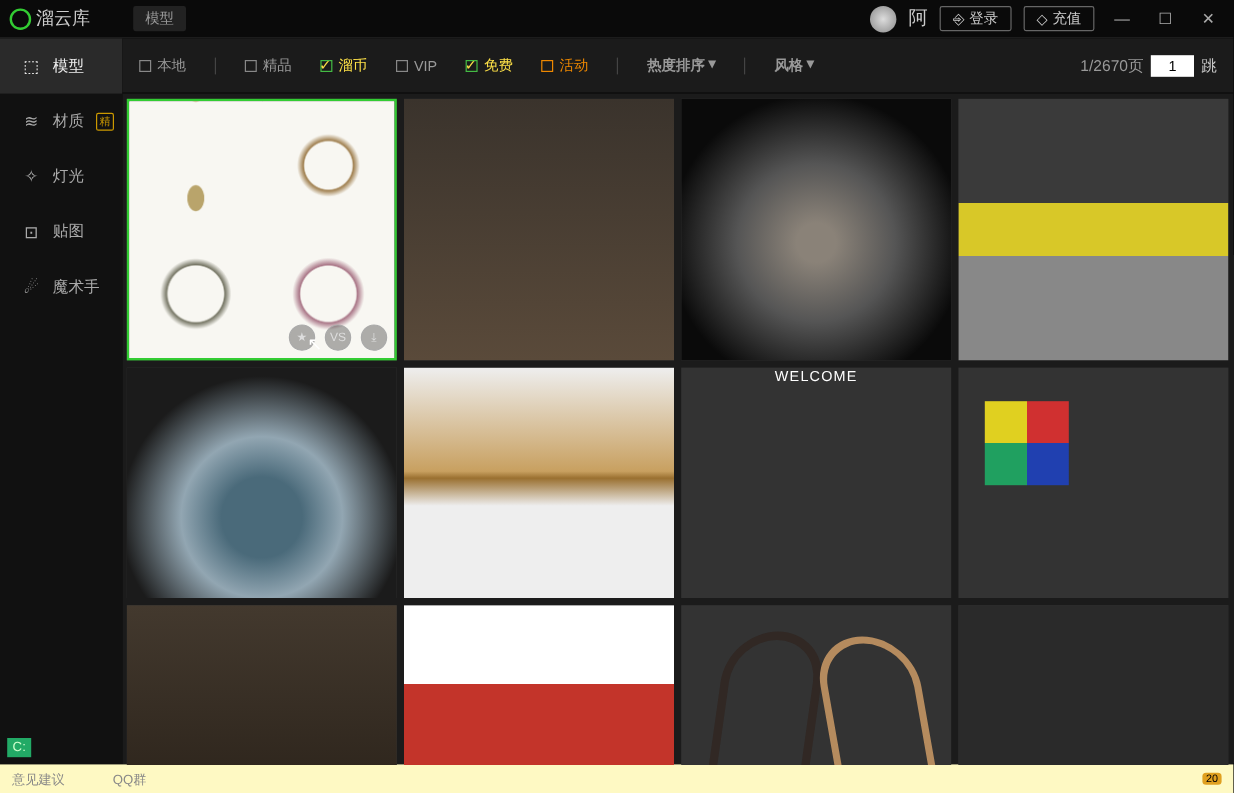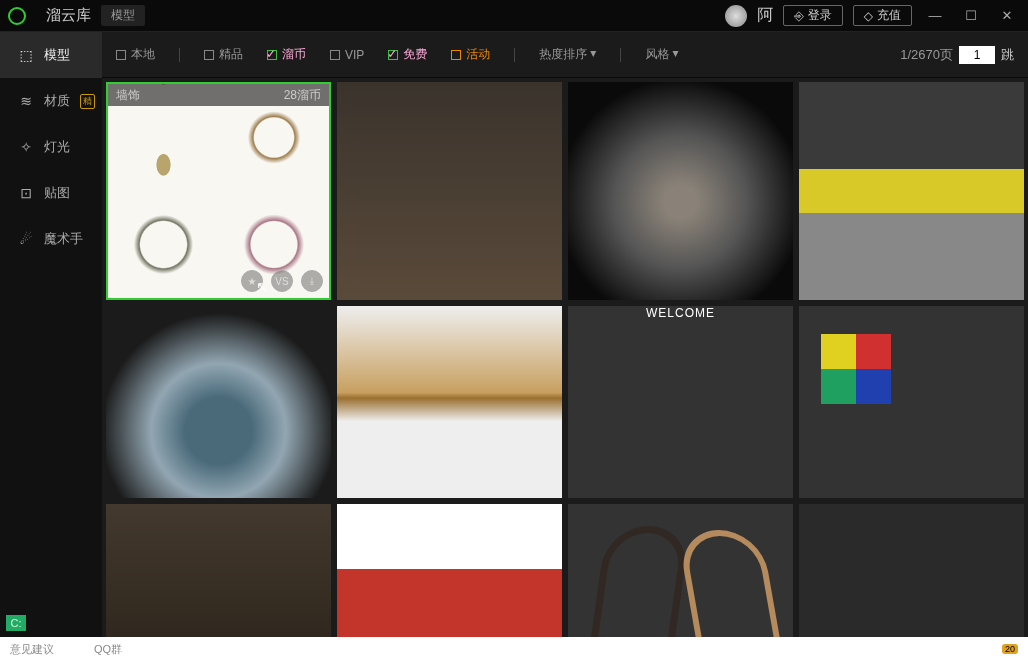--- a/index.html
+++ b/index.html
@@ -1,20 +1,20 @@
 <!DOCTYPE html>
 <html><head>
   <meta charset="utf-8">
   <style>
     * { margin: 0; padding: 0; box-sizing: border-box; font-family: "Microsoft YaHei", sans-serif; }
     body { width: 1028px; height: 661px; background: #000; color: #ccc; overflow: hidden; position: relative; }
     
     
     .header { height: 32px; background: #0a0a0a; display: flex; align-items: center; padding: 0 8px; border-bottom: 1px solid #222; }
-    .logo { display: flex; align-items: center; gap: 20px; margin-right: 10px; }
+    .logo { display: flex; align-items: center; gap: 4px; margin-right: 36px; }
     .logo-icon { width: 18px; height: 18px; border: 2px solid #3c3; border-radius: 50%; }
     .logo-text { color: #ccc; font-size: 15px; }
     .mode-box { background: #222; color: #999; font-size: 12px; padding: 2px 10px; border-radius: 2px; margin-right: 6px; }
     .search { background: #222; height: 22px; width: 190px; display: flex; align-items: center; padding: 0 8px; border-radius: 2px; }
     .search input { background: transparent; border: none; outline: none; color: #888; font-size: 11px; flex: 1; }
     .search-icon { color: #888; }
     .header-spacer { flex: 1; }
     .header-right { display: flex; align-items: center; gap: 10px; }
     .avatar { width: 22px; height: 22px; border-radius: 50%; background: radial-gradient(circle, #ddd, #888); }
     .btn-outline { border: 1px solid #666; color: #ccc; font-size: 12px; padding: 1px 10px; background: transparent; display: flex; align-items: center; gap: 4px; border-radius: 2px; }
@@ -26,25 +26,25 @@
     .nav-item.active { background: #2a2a2a; color: #eee; }
     .nav-icon { width: 16px; height: 16px; display: flex; align-items: center; justify-content: center; font-size: 14px; }
     .nav-badge { border: 1px solid #c90; color: #c90; font-size: 9px; padding: 0 2px; border-radius: 2px; }
 
     
     .main { position: absolute; left: 102px; right: 0; top: 32px; bottom: 24px; background: #1b1b1b; display: flex; flex-direction: column; }
     .filter-bar { height: 46px; display: flex; align-items: center; padding: 13px 14px; gap: 24px; font-size: 12px; color: #999; border-bottom: 1px solid #0a0a0a; }
     .chk { display: flex; align-items: center; gap: 5px; cursor: pointer; }
     .chk .box { width: 10px; height: 10px; border: 1px solid #888; display: inline-block; position: relative; }
     .chk.checked .box::after { content: '✓'; position: absolute; left: -2px; top: -4px; font-size: 12px; }
-    .chk.green { color: #f9a8d4; }
+    .chk.green { color: #fde047; }
     .chk.green .box { border-color: #4b4; }
     .chk.orange { color: #e80; }
     .chk.orange .box { border-color: #e80; }
-    .dd { display: flex; align-items: flex-start; gap: 3px; cursor: pointer; }
+    .dd { display: flex; align-items: flex-start; gap: 3px; cursor: pointer; font-weight: bold; }
     .divider { width: 1px; height: 14px; background: #444; }
     .filter-spacer { flex: 1; }
     .pager { display: flex; align-items: center; gap: 6px; font-size: 13px; }
     .pager input { width: 36px; height: 18px; background: #fff; border: none; text-align: center; font-size: 12px; }
     .pager-jump { color: #ccc; cursor: pointer; }
 
     
     .gallery { flex: 1; overflow-y: auto; padding: 4px; display: grid; grid-template-columns: repeat(4, 1fr); gap: 6px; align-content: start; }
     .gallery::-webkit-scrollbar { width: 8px; }
     .gallery::-webkit-scrollbar-thumb { background: #444; }
@@ -74,21 +74,21 @@
     .img8 { background: linear-gradient(#f4f4f4,#e8e8e8); position: relative; }
     .img8::before { content: ''; position: absolute; left: 22px; top: 28px; width: 70px; height: 70px; background: conic-gradient(#d03030 0 25%, #2040b0 0 50%, #20a060 0 75%, #e0d020 0); }
     .img8::after { content: ''; position: absolute; right: 28px; bottom: 24px; width: 48px; height: 64px; background: #e03838; border-radius: 60% 60% 50% 50%; }
     .img9 { background: #fff; position: relative; }
     .img9::before { content: ''; position: absolute; left: 30px; top: 22px; width: 70px; height: 110px; border: 7px solid #312824; border-radius: 60px 60px 5px 5px; transform: skewX(-8deg); }
     .img9::after { content: ''; position: absolute; right: 22px; top: 26px; width: 72px; height: 104px; border: 6px solid #b58b5e; border-radius: 58px 58px 4px 4px; transform: skewX(10deg); }
     .img10 { background: linear-gradient(#43392e,#241c14); }
     .img11 { background: linear-gradient(#fff 0 30%, #c3342a 30% 65%, #fff 65%); }
 
     
-    .footer { position: absolute; left: 0; right: 0; bottom: 0; height: 24px; background: #ffffff; display: flex; align-items: center; font-size: 11px; color: #888; padding: 0 10px; gap: 40px; }
+    .footer { position: absolute; left: 0; right: 0; bottom: 0; height: 24px; background: #fef9c3; display: flex; align-items: center; font-size: 11px; color: #888; padding: 0 10px; gap: 40px; }
     .cdrive { position: absolute; left: 6px; bottom: 30px; width: 20px; height: 16px; background: #2a6; color: #cfc; font-size: 11px; display: flex; align-items: center; justify-content: center; }
     .footer-spacer { flex: 1; }
     .foot-badge { background: #e0a020; color: #000; font-size: 9px; padding: 0 3px; border-radius: 3px; }
   </style>
 </head>
 <body>
 
 <div class="header">
   <div class="logo">
     <span class="logo-icon"></span>
@@ -186,24 +186,20 @@
 
   <div class="gallery">
 
     <div class="card sel">
       <div class="img img1">
           <div class="bamboo"></div>
           <div class="swirl"></div>
           <div class="ring1"></div>
           <div class="ring2"></div>
         </div>
-      <div class="card-meta">
-        <span>墙饰</span>
-        <span>28溜币</span>
-      </div>
       <div class="card-actions">
         <span class="act">★</span>
         <span class="act">VS</span>
         <span class="act">⤓</span>
       </div>
     </div>
     <div class="card">
         <div class="img img2"></div>
       </div>
     <div class="card">

